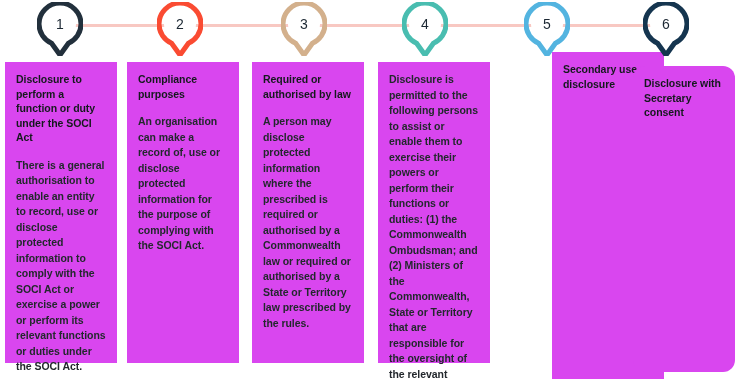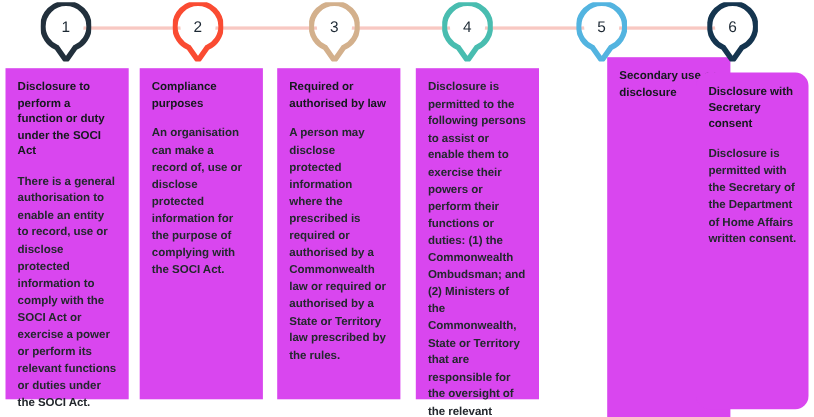--- a/index.html
+++ b/index.html
@@ -150,14 +150,13 @@
 <div class="panel" style="left:378px; top:62px; width:112px; height:301px;">
   <p class="panel-body">Disclosure is permitted to the following persons to assist or enable them to exercise their powers or perform their functions or duties: (1) the Commonwealth Ombudsman; and (2) Ministers of the Commonwealth, State or Territory that are responsible for the oversight of the relevant critical infrastructure sectors.</p>
 </div>
 
 <div class="panel" style="left:505px; top:52px; width:112px; height:349px;margin-left:47px;">
   <p class="panel-title">Secondary use or disclosure</p>
 </div>
 
 <div class="panel" style="left:633px; top:66px; width:102px; height:306px;border-radius:12px;">
   <p class="panel-title">Disclosure with Secretary consent</p>
-  <p class="panel-body">Disclosure is permitted with the Secretary of the Department of Home Affairs written consent.</p>
 </div>
 
 </body></html>

